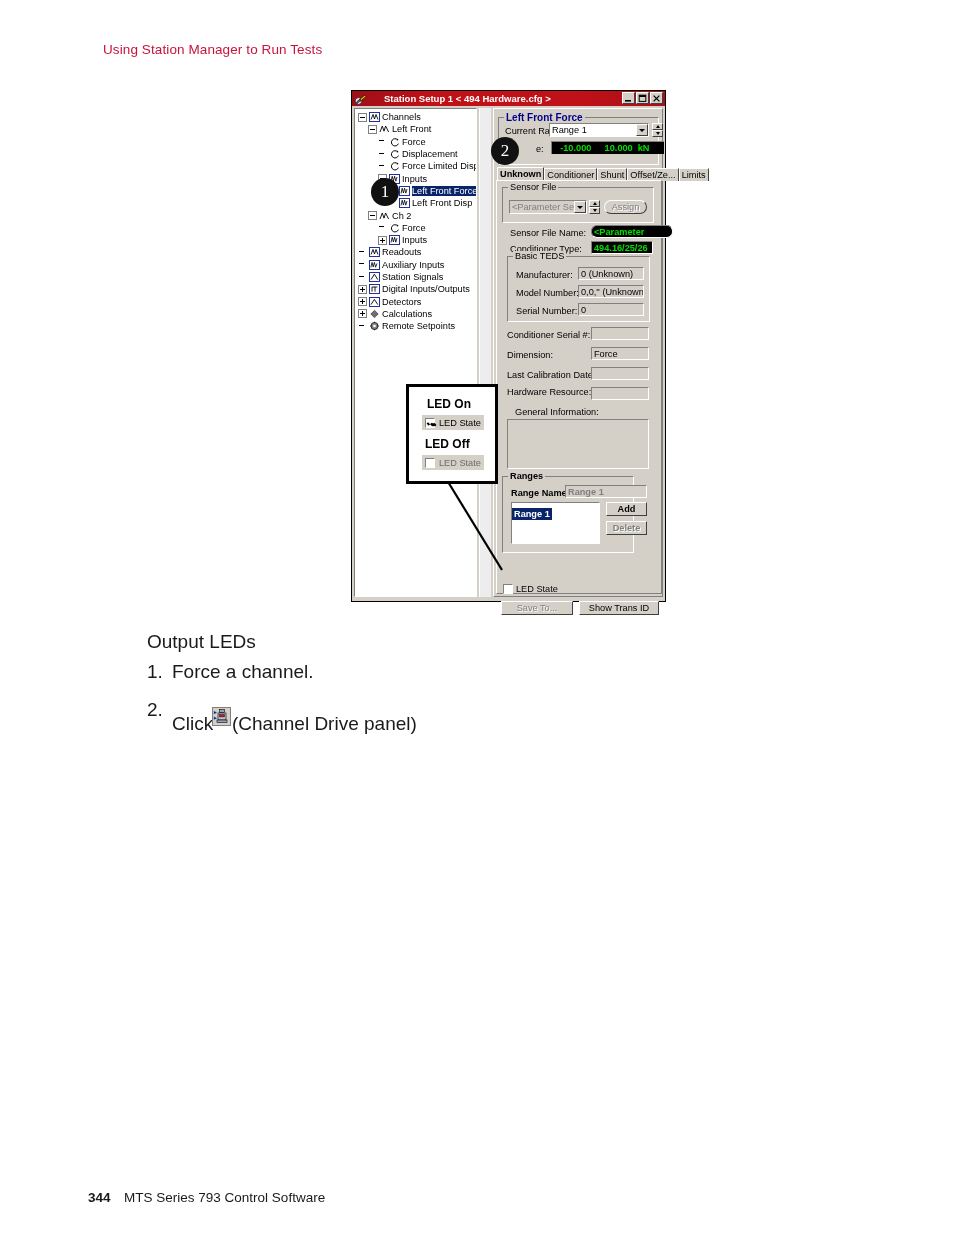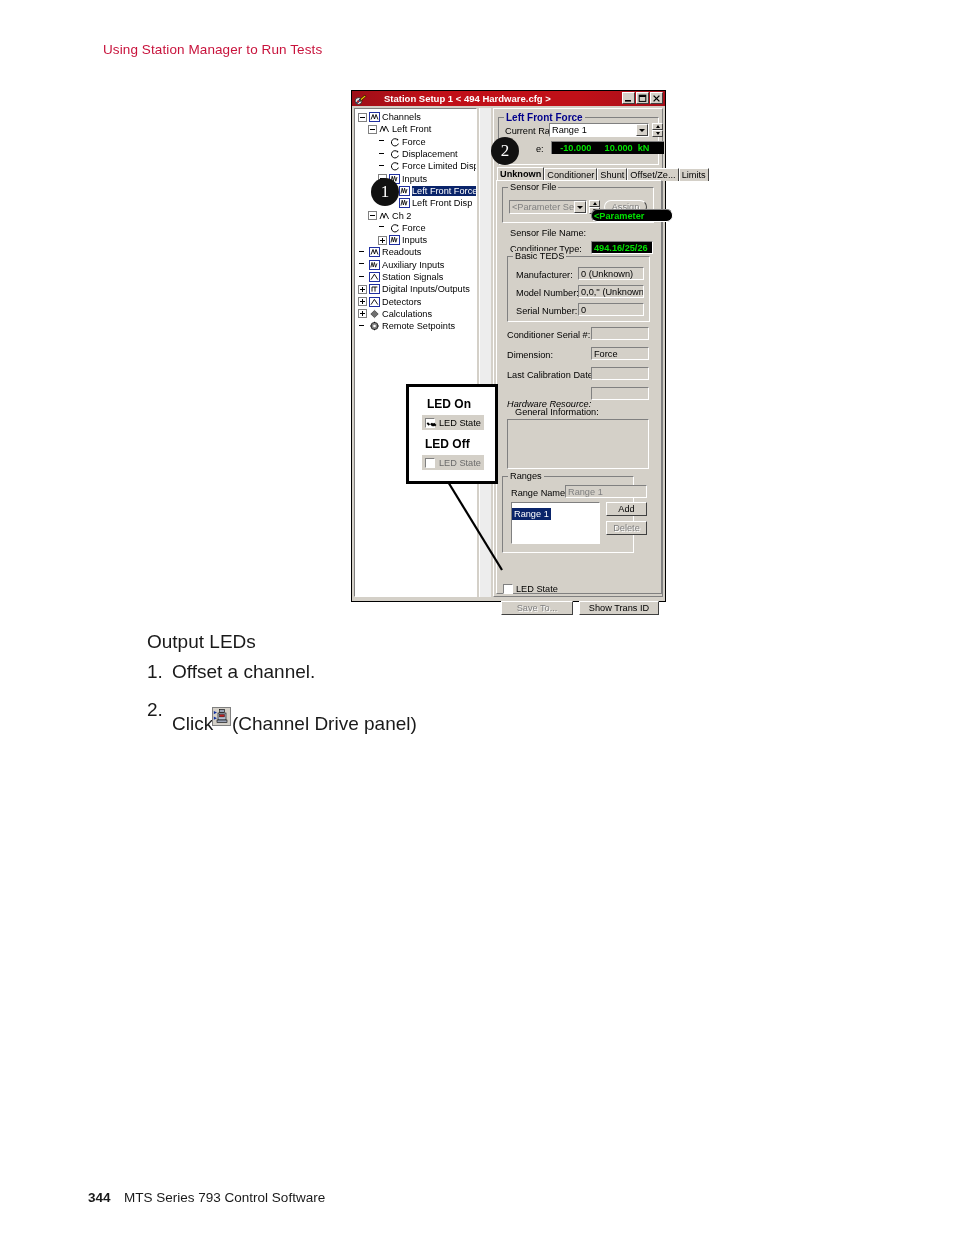--- a/index.html
+++ b/index.html
@@ -242,21 +242,21 @@
   #tabpage {
     position: absolute; left: 2px; top: 71px; width: 166px; height: 414px;
     background: #d4d0c8;
     border-top: 1px solid #ffffff; border-left: 1px solid #ffffff;
     border-right: 1px solid #808080; border-bottom: 1px solid #808080;
     box-sizing: border-box;
   }
 
   #grp-sensorfile { left: 5px; top: 6px; width: 152px; height: 36px; }
   #grp-teds { left: 10px; top: 75px; width: 143px; height: 66px; }
-  #grp-ranges { left: 5px; top: 295px; width: 132px; height: 77px; }
+  #grp-ranges { left: 5px; top: 295px; width: 132px; height: 77px; font-weight: bold; }
 
   .field {
     position: absolute; background: #d4d0c8;
     border-top: 1px solid #808080; border-left: 1px solid #808080;
     border-right: 1px solid #ffffff; border-bottom: 1px solid #ffffff;
     box-sizing: border-box;
     font-size: 9.2px; color: #000; padding: 1px 0 0 2px;
     white-space: nowrap; overflow: hidden;
   }
   .field.black { background: #000000; color: #00e000; font-weight: bold; }
@@ -642,21 +642,21 @@
                   <i></i>
                 </div>
               <div class="dn">
                   <i></i>
                 </div>
             </span>
             <span class="btn dis" style="left:101px; top:12px; width:43px; height:14px;border-radius:7px;">Assign</span>
           </div>
 
           <span class="lbl" style="left:13px; top:47px;">Sensor File Name:</span>
-          <span class="field black" style="left:94px; top:28px; width:82px; height:13px;border-radius:6px;">&lt;Parameter</span>
+          <span class="field black" style="left:94px; top:44px; width:82px; height:13px;border-radius:6px;">&lt;Parameter</span>
 
           <span class="lbl" style="left:13px; top:63px;">Conditioner Type:</span>
           <span class="field black" style="left:94px; top:60px; width:62px; height:13px;">494.16/25/26</span>
 
           <div class="grp" id="grp-teds">
             <span class="legend">Basic TEDS</span>
 
             <span class="lbl" style="left:8px; top:13px;">Manufacturer:</span>
             <span class="field" style="left:70px; top:10px; width:66px; height:13px;">0 (Unknown)</span>
 
@@ -669,21 +669,21 @@
 
           <span class="lbl" style="left:10px; top:149px;">Conditioner Serial #:</span>
           <span class="field" style="left:94px; top:146px; width:58px; height:13px;"></span>
 
           <span class="lbl" style="left:10px; top:169px;">Dimension:</span>
           <span class="field" style="left:94px; top:166px; width:58px; height:13px;">Force</span>
 
           <span class="lbl" style="left:10px; top:189px;">Last Calibration Date:</span>
           <span class="field" style="left:94px; top:186px; width:58px; height:13px;"></span>
 
-          <span class="lbl" style="left:10px; top:218px;font-style:italic;">Hardware Resource:</span>
+          <span class="lbl" style="left:10px; top:206px;">Hardware Resource:</span>
           <span class="field" style="left:94px; top:206px; width:58px; height:13px;"></span>
 
           <span class="lbl" style="left:18px; top:226px;">General Information:</span>
           <span class="bigbox" style="left:10px; top:238px; width:142px; height:50px;"></span>
 
           <div class="grp" id="grp-ranges">
             <span class="legend">Ranges</span>
             <span class="lbl" style="left:8px; top:11px;">Range Name:</span>
             <span class="field grey" style="left:62px; top:8px; width:82px; height:13px;">Range 1</span>
 
@@ -722,21 +722,21 @@
       <span class="box"></span>
       <span>LED State</span>
     </span>
   </div>
 
   <div class="callout" id="cal1">1</div>
   <div class="callout" id="cal2">2</div>
 
   <div class="body-label" id="output-leds">Output LEDs</div>
   <div class="body-label" id="step1-num">1.</div>
-  <div class="body-label" id="step1-text">Offset a channel.</div>
+  <div class="body-label" id="step1-text">Force a channel.</div>
   <div class="body-label" id="step2-num">2.</div>
   <div class="body-label" id="step2-click">Click</div>
   <div class="drive-icon">
     <svg width="17" height="17" viewBox="0 0 17 17">
       <rect x="6.5" y="1.5" width="5" height="3" fill="#9aa3b5" stroke="#000" stroke-width="0.6"></rect>
       <rect x="5" y="5" width="8" height="7" fill="#b6bfd0" stroke="#000" stroke-width="0.6"></rect>
       <rect x="6.5" y="6.5" width="5" height="2.4" fill="#c02020" stroke="#000" stroke-width="0.4"></rect>
       <rect x="4" y="12" width="10" height="2.4" fill="#9aa3b5" stroke="#000" stroke-width="0.6"></rect>
       <path d="M0.8 3 L4 4.6 L0.8 6.2 Z" fill="#1030a0"></path>
       <path d="M0.8 8.6 L4 10.2 L0.8 11.8 Z" fill="#1030a0"></path>

